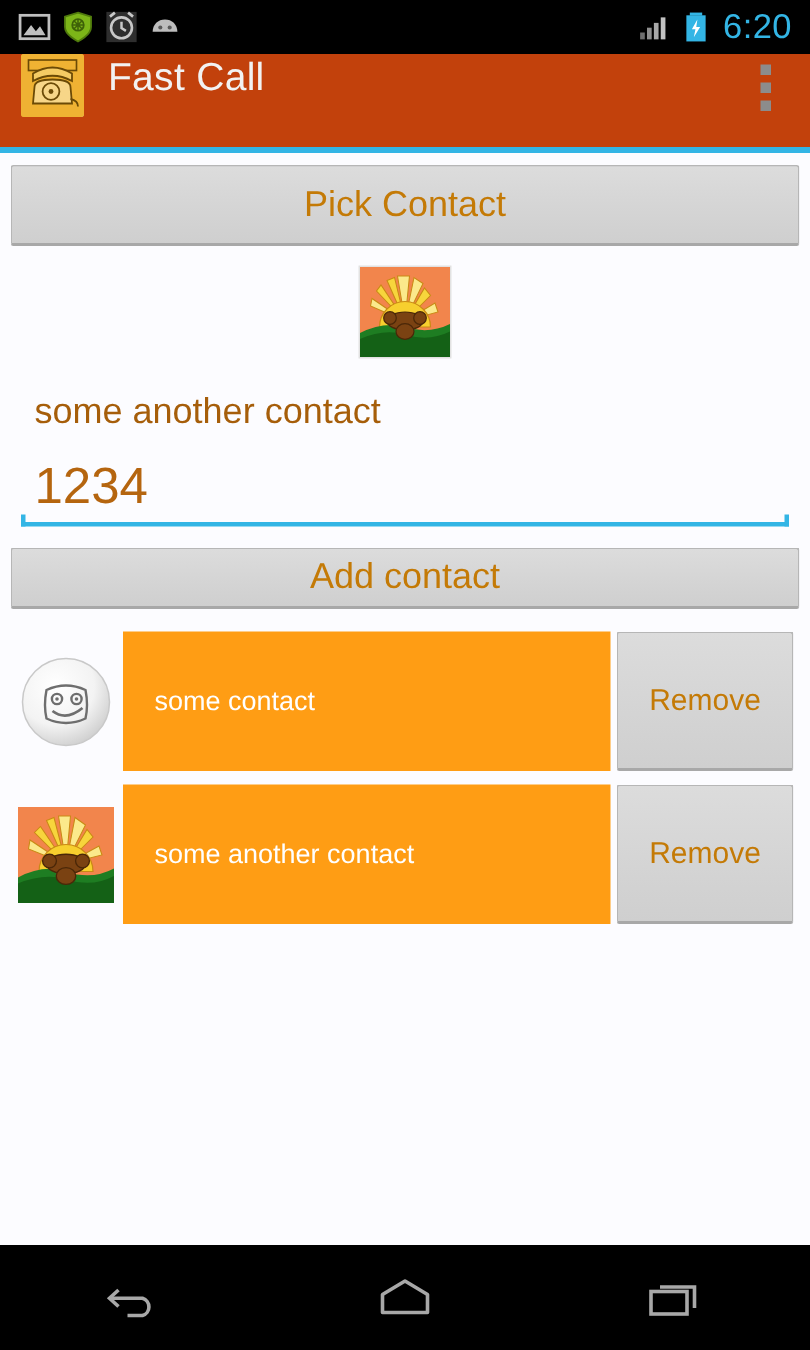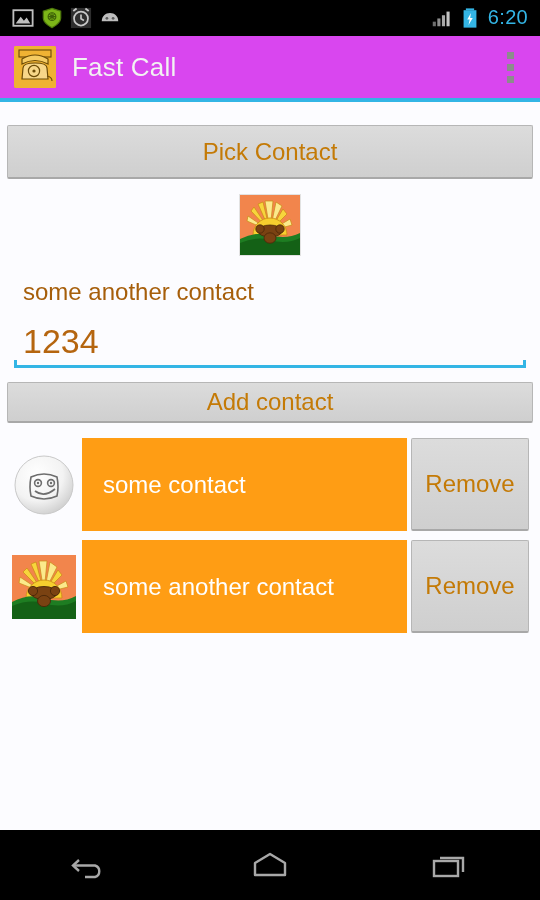--- a/index.html
+++ b/index.html
@@ -15,28 +15,28 @@
   #status-bar {
     position:absolute; left:0; top:0; width:540px; height:36px;
     background:#000; display:flex; align-items:center;
   }
   #status-left { display:flex; align-items:center; gap:7px; padding-left:12px; }
   #status-right {
     margin-left:auto; display:flex; align-items:center; gap:7px; padding-right:12px;
   }
   .sicon { width:22px; height:22px; display:block; }
   #status-clock {
-    color:#33B5E5; font-size:20px; letter-spacing:0.3px; line-height:1;
+    color:#33B5E5; font-size:23px; letter-spacing:0.3px; line-height:1;
     padding-bottom:2px;
   }
 
   
   #action-bar {
     position:absolute; left:0; top:36px; width:540px; height:62px;
-    background:#d946ef; display:flex; align-items:center;
+    background:#c2410c; display:flex; align-items:flex-start;
   }
   #app-icon {
     width:42px; height:42px; margin-left:14px; flex:none;
     border-radius:2px; position:relative; overflow:hidden;
     background:linear-gradient(145deg,#F0B93A 0%,#E8A41E 55%,#E6C98A 100%);
   }
   #app-title {
     color:#F2F2F2; font-size:26px; margin-left:16px;
     font-weight:400; letter-spacing:0.2px;
   }
@@ -62,21 +62,21 @@
     background:linear-gradient(180deg,#DCDCDC 0%,#D4D4D4 60%,#CFCFCF 100%);
     border:1px solid #B6B6B6;
     border-bottom:2px solid #A8A8A8;
     border-radius:2px;
     color:#C47A06;
     font-size:24px;
     text-align:center;
     cursor:pointer;
     display:flex; align-items:center; justify-content:center;
   }
-  #pick-contact-button { width:526px; height:54px; margin:15px auto; }
+  #pick-contact-button { width:526px; height:54px; margin:0 auto; }
 
   #selected-avatar {
     width:62px; height:62px; margin:13px auto 0 auto;
     position:relative; overflow:hidden;
     border:1px solid #E2E2E2;
   }
   #selected-name {
     color:#A65E0A; font-size:24px; margin:22px 0 0 16px;
   }
 
@@ -105,27 +105,27 @@
   .contact-row {
     display:flex; align-items:center; height:95px; margin-bottom:7px;
   }
   .row-avatar {
     width:64px; height:64px; margin:0 6px 0 5px; flex:none;
     position:relative; overflow:hidden;
   }
   .contact-main-button {
     flex:none; width:325px; height:93px;
     background:#FF9D14; border:none; border-radius:0;
-    color:#FFFFFF; font-size:24px; text-align:left;
+    color:#FFFFFF; font-size:18px; text-align:left;
     padding-left:21px; cursor:pointer;
     display:flex; align-items:center;
     font-family:"Liberation Sans", sans-serif;
   }
   .remove-button {
-    width:118px; height:93px; margin-left:4px; font-size:24px;
+    width:118px; height:93px; margin-left:4px; font-size:20px;
   }
 
   
   #nav-bar {
     position:absolute; left:0; top:830px; width:540px; height:70px;
     background:#000; display:flex; align-items:center;
   }
   .nav-btn {
     flex:1; display:flex; align-items:center; justify-content:center;
     height:70px; cursor:pointer;

